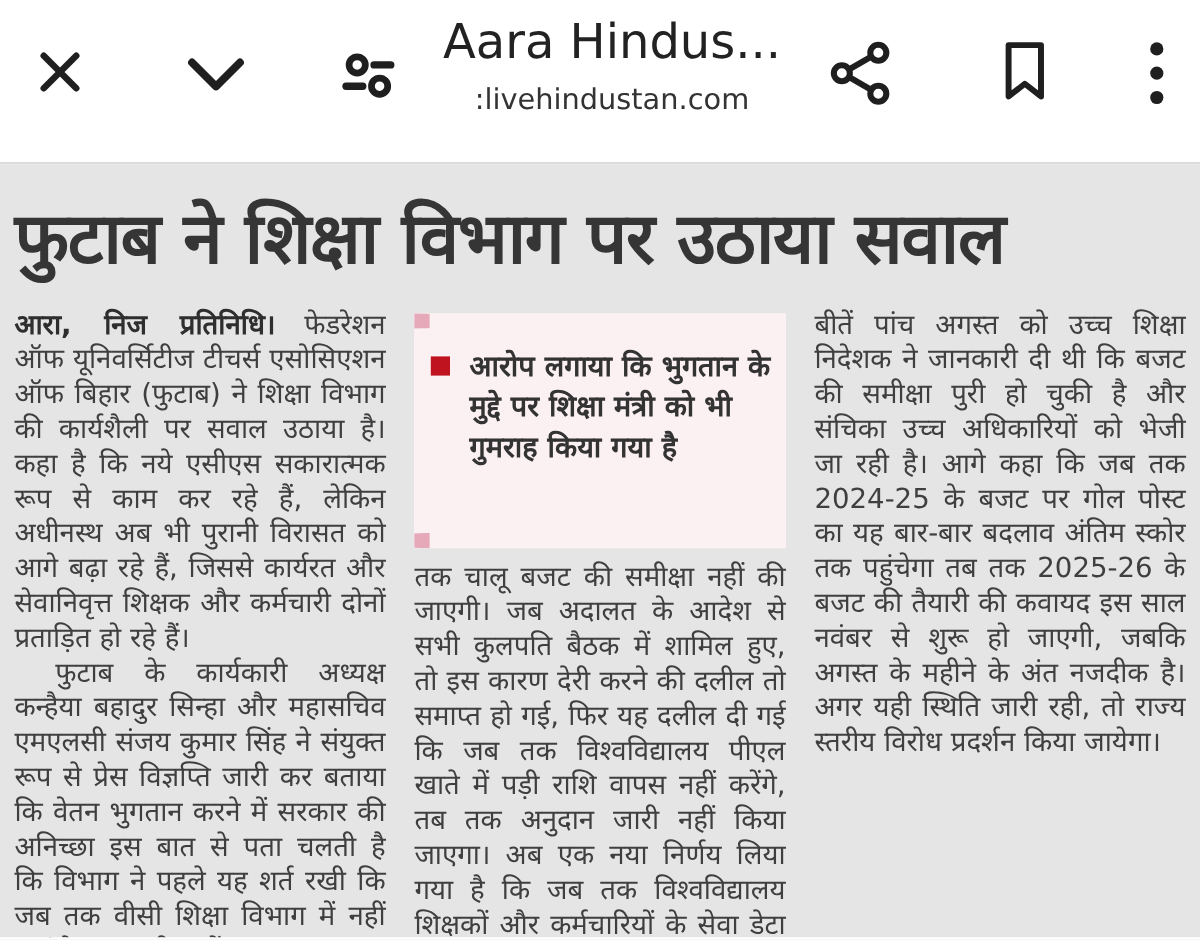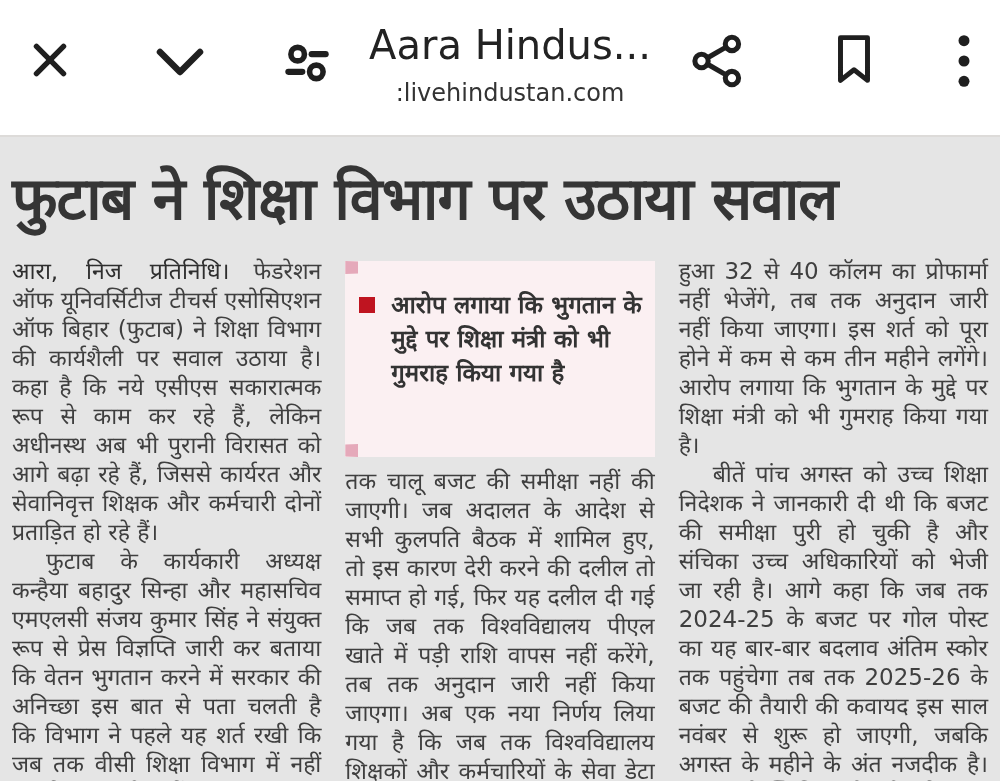--- a/index.html
+++ b/index.html
@@ -24,21 +24,21 @@
   .tb-icon svg { display: block; }
   .ic-close    { left: 22px;  top: 32px; width: 56px; height: 56px; }
   .ic-chevron  { left: 146px; top: 34px; width: 68px; height: 56px; }
   .ic-tune     { left: 278px; top: 32px; width: 58px; height: 62px; }
   .ic-share    { left: 682px; top: 26px; width: 70px; height: 70px; }
   .ic-bookmark { left: 824px; top: 26px; width: 60px; height: 66px; }
   .ic-kebab    { left: 944px; top: 28px; width: 40px; height: 66px; }
 
   .tb-titlewrap {
     position: absolute;
-    left: 360px; top: 16px; width: 300px; height: 120px;
+    left: 360px; top: 6px; width: 300px; height: 120px;
     text-align: center;
   }
   .tb-title {
     font-size: 40px;
     color: #222222;
     font-weight: 400;
     letter-spacing: 0px;
     white-space: nowrap;
     line-height: 58px;
   }
@@ -72,21 +72,21 @@
     padding: 0 4px;
   }
   .col {
     flex: 1;
     font-size: 23px;
     line-height: 29px;
     color: #3f3f3f;
     text-align: justify;
   }
   .col p + p { text-indent: 34px; }
-  .dateline { font-weight: 400; color: #2e2e2e; margin-right: 24px; }
+  .dateline { font-weight: 700; color: #2e2e2e; margin-right: 24px; }
 
   
   .hbox {
     display: flex;
     align-items: stretch;
     background: #fbf0f2;
     margin: 4px 0 10px 0;
     min-height: 196px;
     flex-direction: column;
   }
@@ -197,18 +197,17 @@
             <span class="bullet-text">आरोप लगाया कि भुगतान के मुद्दे पर शिक्षा मंत्री को भी गुमराह किया गया है</span>
           </div>
         </div>
         <div class="hbar right"></div>
       </div>
 
       <p>तक चालू बजट की समीक्षा नहीं की जाएगी। जब अदालत के आदेश से सभी कुलपति बैठक में शामिल हुए, तो इस कारण देरी करने की दलील तो समाप्त हो गई, फिर यह दलील दी गई कि जब तक विश्वविद्यालय पीएल खाते में पड़ी राशि वापस नहीं करेंगे, तब तक अनुदान जारी नहीं किया जाएगा। अब एक नया निर्णय  लिया गया है कि जब तक विश्वविद्यालय शिक्षकों और कर्मचारियों के सेवा डेटा  की जानकारी से विधिवत भरा</p>
     </div>
 
     <div class="col">
-      <p>हुआ 32 से 40 कॉलम का प्रोफार्मा नहीं भेजेंगे, तब तक अनुदान जारी नहीं किया जाएगा। इस शर्त को पूरा होने में कम से कम तीन महीने लगेंगे। आरोप लगाया कि भुगतान के मुद्दे पर शिक्षा मंत्री को भी गुमराह किया गया है।</p>
       <p>बीतें पांच अगस्त को उच्च शिक्षा निदेशक ने जानकारी दी थी कि बजट की समीक्षा पुरी हो चुकी है और संचिका उच्च अधिकारियों को भेजी जा रही है। आगे कहा कि जब तक 2024-25 के बजट पर गोल पोस्ट का यह बार-बार बदलाव अंतिम स्कोर तक पहुंचेगा तब तक 2025-26 के बजट की तैयारी की कवायद इस साल नवंबर से शुरू हो जाएगी, जबकि अगस्त के महीने के अंत नजदीक है। अगर यही स्थिति जारी रही, तो राज्य स्तरीय विरोध प्रदर्शन किया जायेगा।</p>
     </div>
 
   </div>
 </div>
 
 </body></html>

